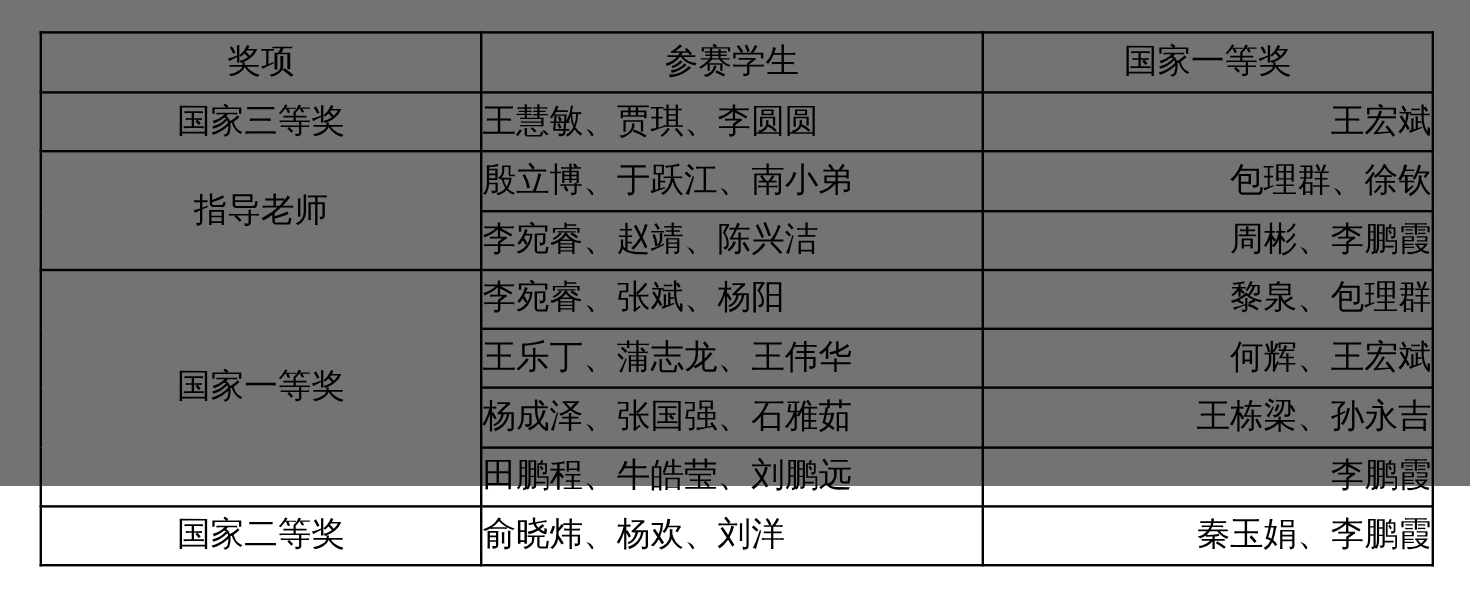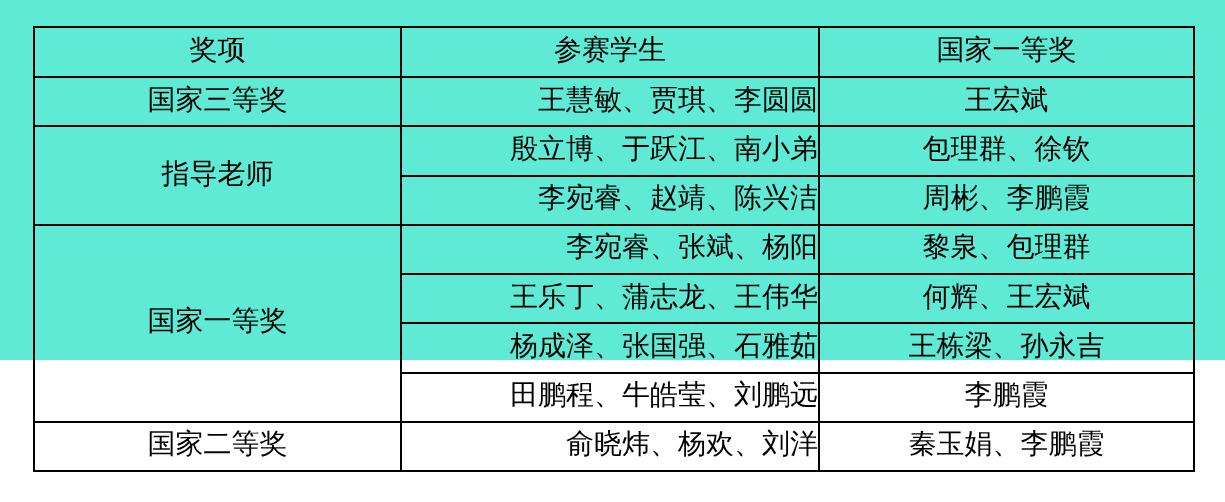--- a/index.html
+++ b/index.html
@@ -6,23 +6,23 @@
     margin: 0;
     padding: 0;
     background: #ffffff;
     width: 1225px;
     height: 502px;
     overflow: hidden;
   }
   .page {
     position: relative;
     width: 1225px;
-    height: 360px;
-    background: #5eead4;
-    font-family: Liberation Mono, monospace;
+    height: 405px;
+    background: #737373;
+    font-family: Liberation Serif, serif;
     color: #000000;
   }
   table.awards {
     position: absolute;
     left: 33px;
     top: 26px;
     width: 1160px;
     height: 446px;
     border-collapse: collapse;
     table-layout: fixed;
@@ -37,22 +37,22 @@
     font-weight: normal;
     vertical-align: middle;
     padding: 0;
     line-height: 1.15;
     white-space: nowrap;
     overflow: hidden;
   }
   table.awards tr { height: 49px; }
   table.awards tr.header-row { height: 50px; }
   .cell-center { text-align: center; }
-  .cell-students { text-align: right; padding-left: 14px; }
-  .cell-teachers { text-align: center; padding-left: 80px; }
+  .cell-students { text-align: left; padding-left: 14px; }
+  .cell-teachers { text-align: right; padding-left: 80px; }
 </style>
 </head>
 <body>
 
 <div class="page">
   <table class="awards">
     <colgroup>
       <col class="c-award">
       <col class="c-students">
       <col class="c-teachers">

